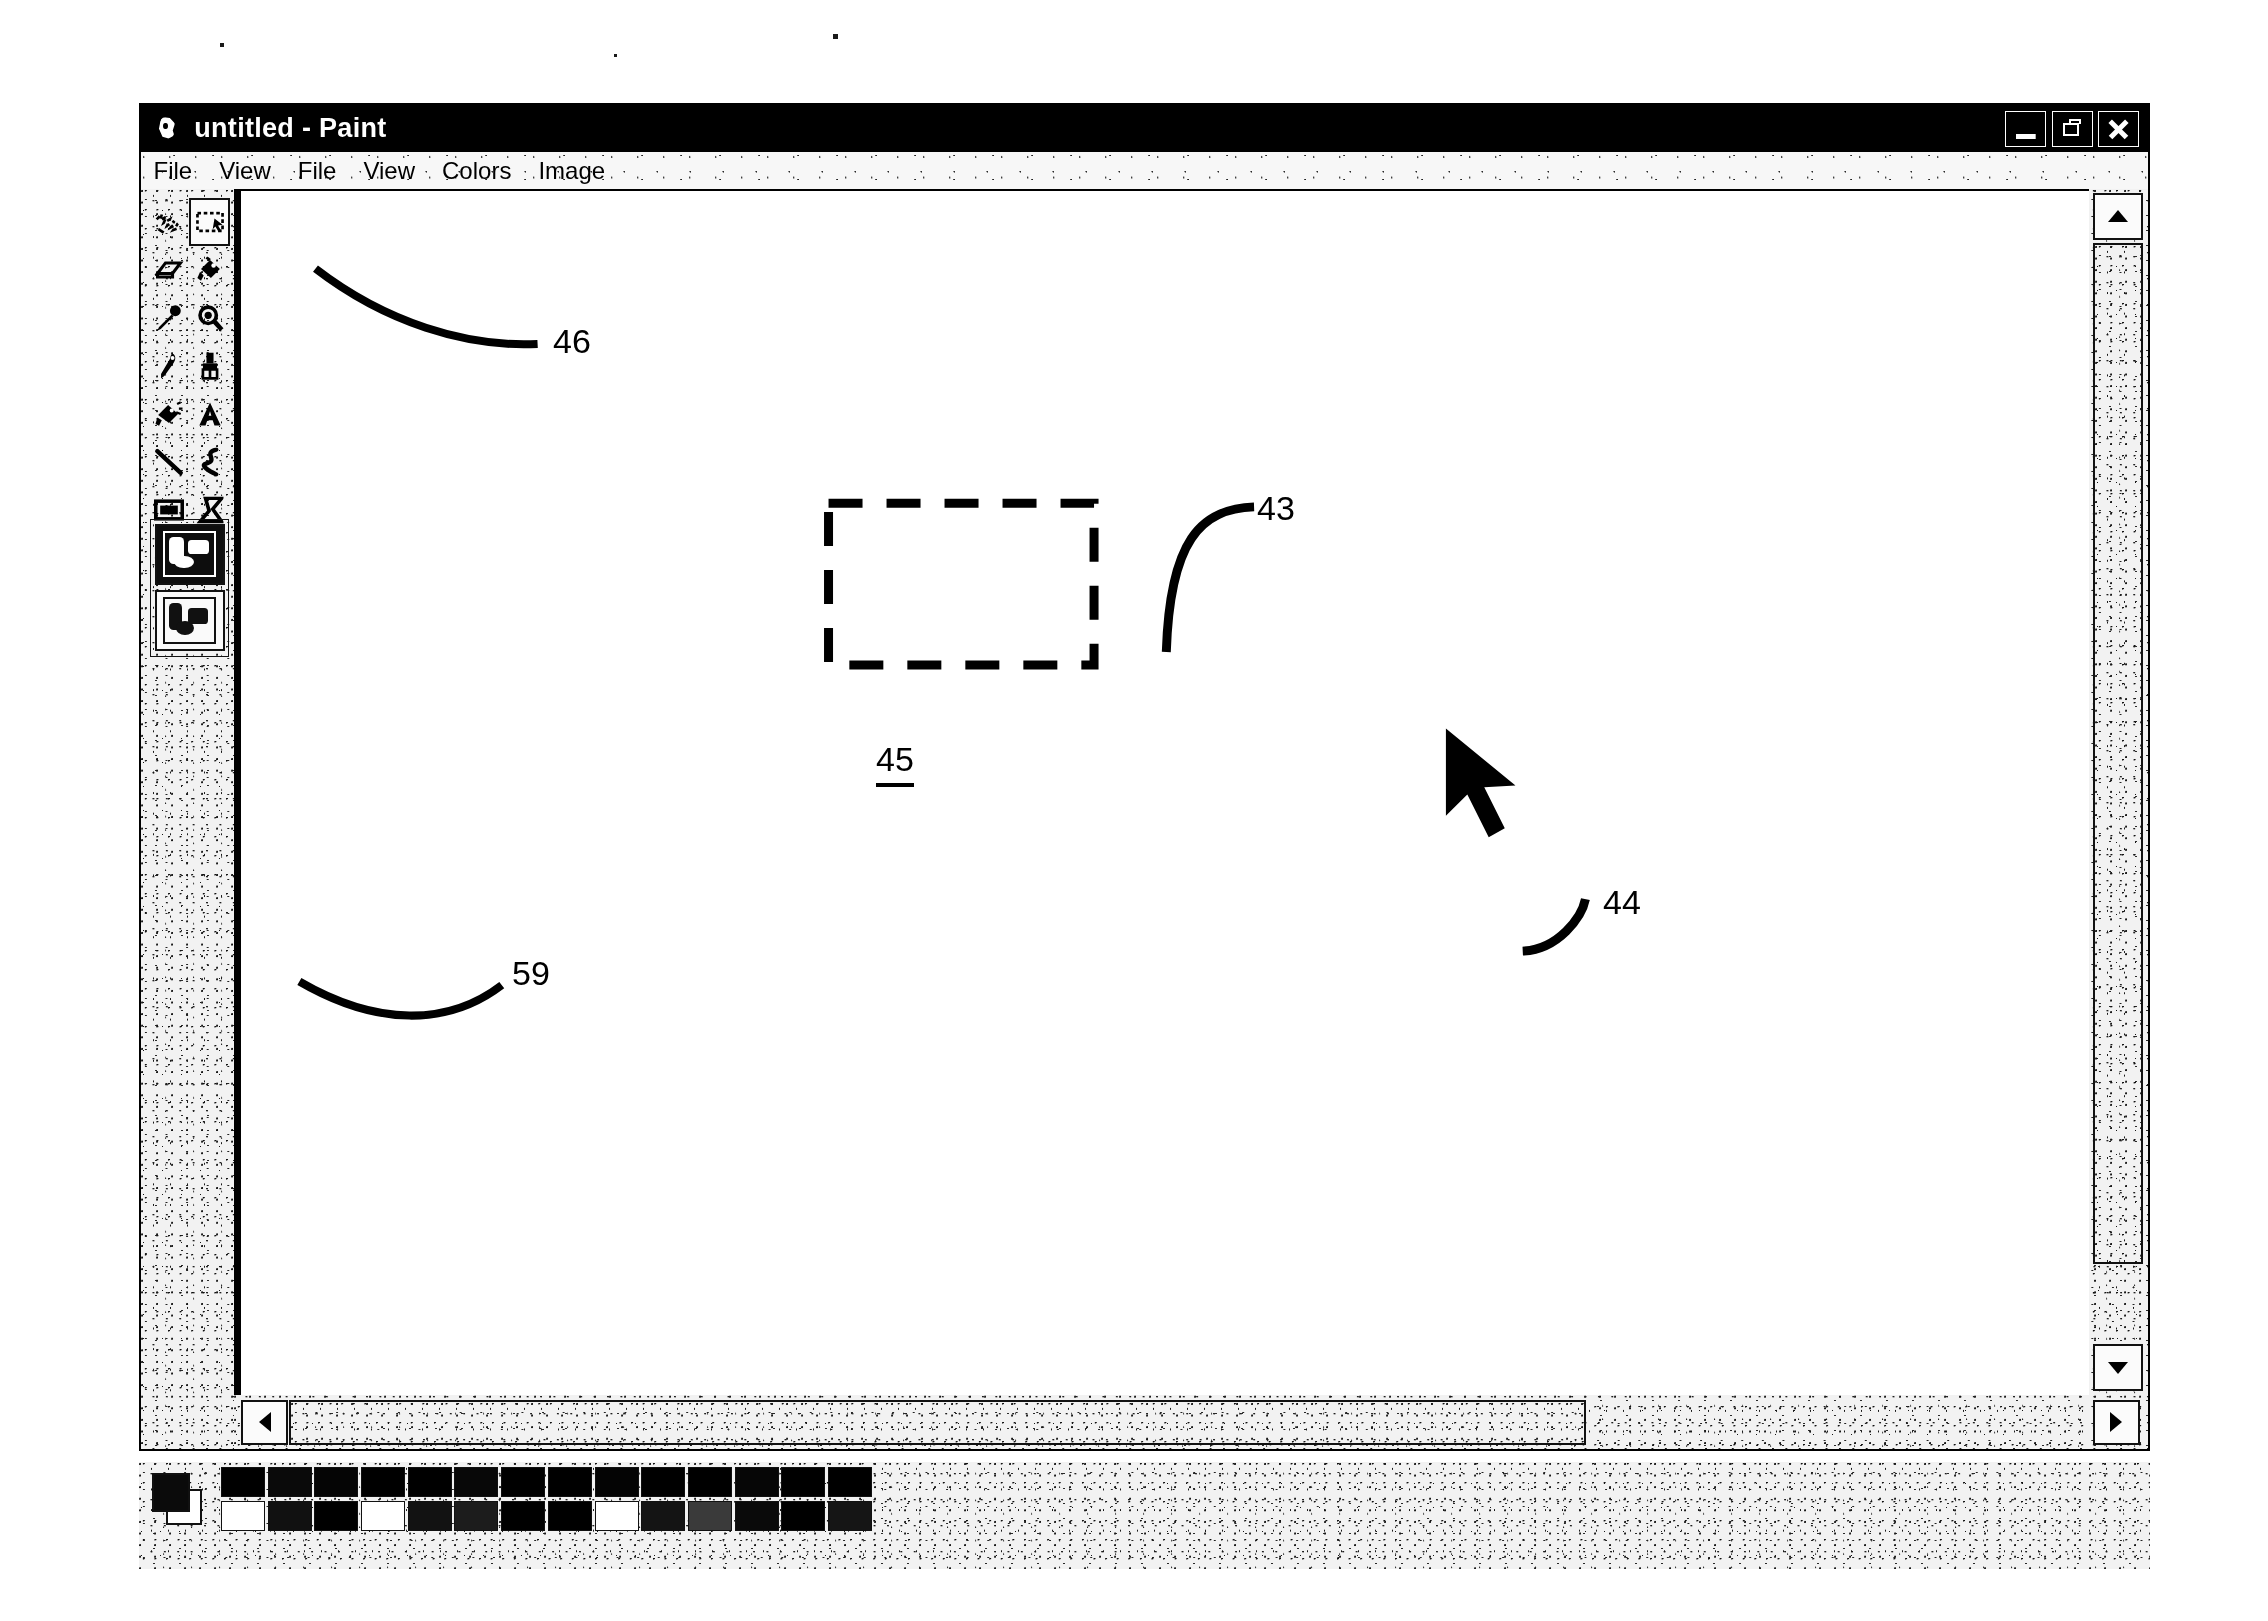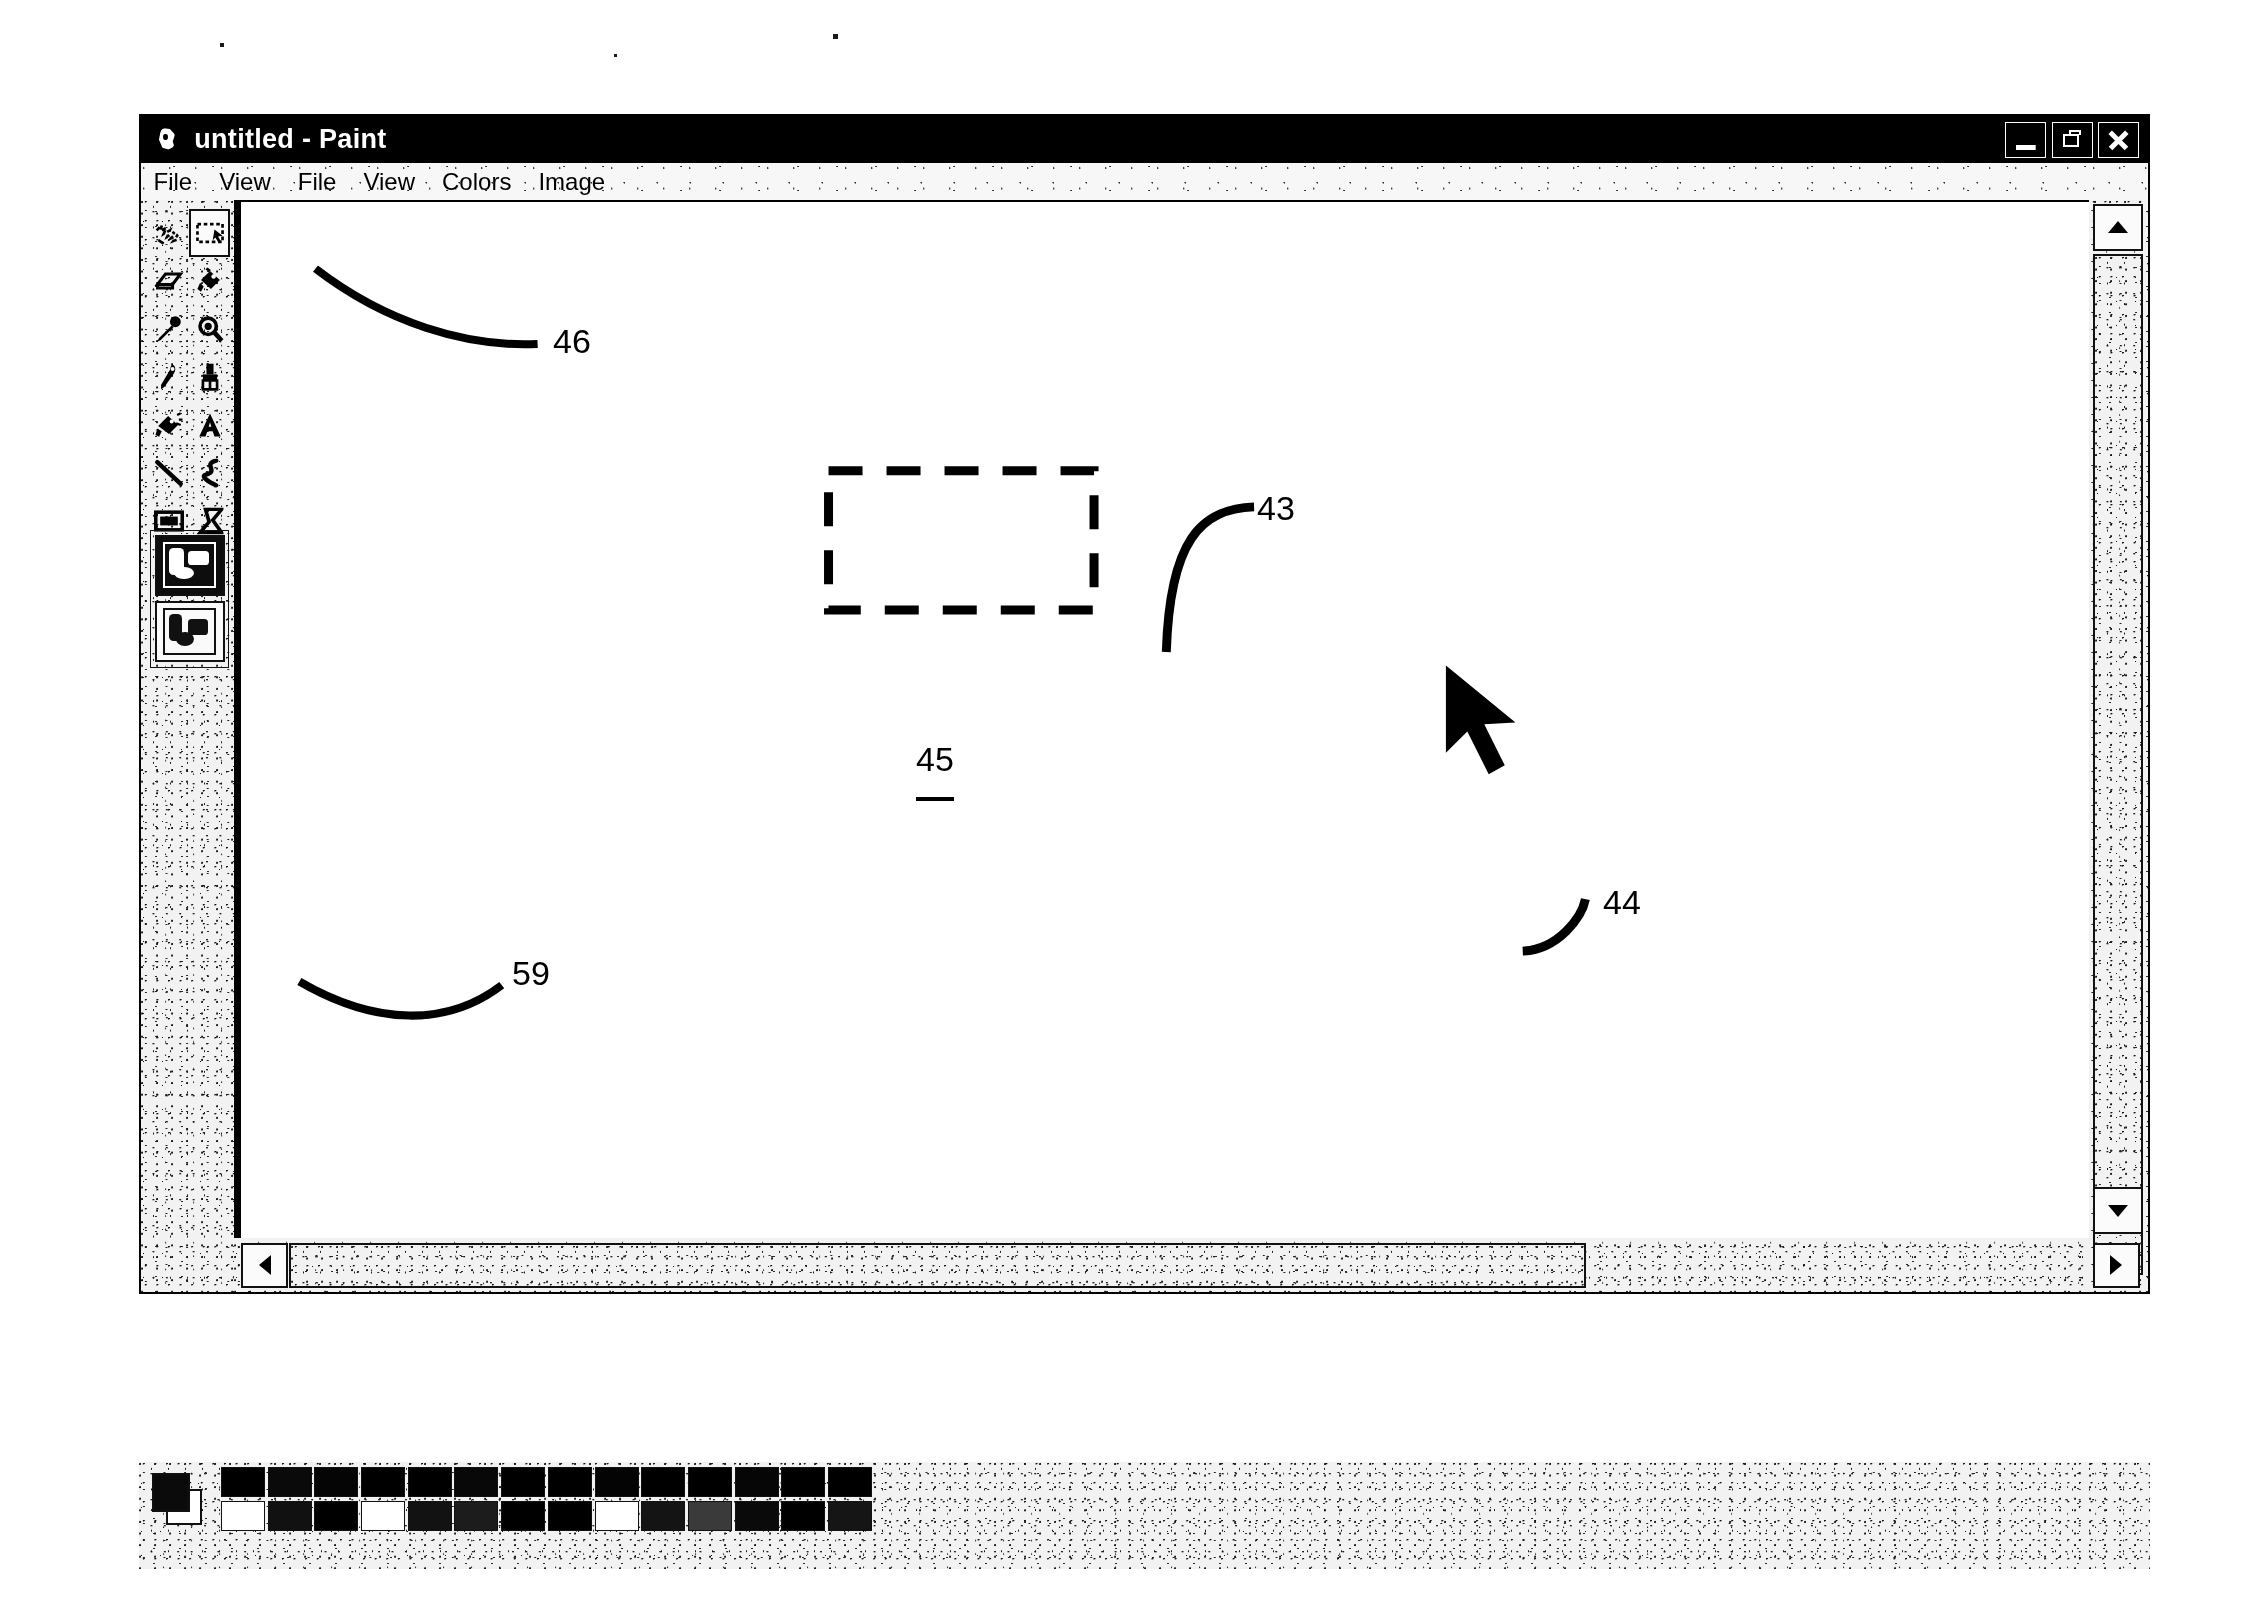--- a/index.html
+++ b/index.html
@@ -25,21 +25,21 @@
     background-color:#f7f7f7;
     background-image:
       radial-gradient(circle at 11% 24%, #333 0.6px, transparent 0.9px),
       radial-gradient(circle at 64% 71%, #2b2b2b 0.6px, transparent 0.9px),
       radial-gradient(circle at 85% 15%, #222 0.6px, transparent 0.9px);
     background-size:26px 20.6px,33px 28px,39px 24px;
   }
 
   
   #paint-window{
-    position:absolute;left:139px;top:114px;width:2011px;height:1180px;
+    position:absolute;left:139px;top:103px;width:2011px;height:1348px;
     border:2.7px solid #000;box-sizing:border-box;
   }
 
   
   #title-bar{
     position:absolute;left:0;top:0;width:100%;height:47px;background:#000;
     display:flex;align-items:center;box-sizing:border-box;padding:0 5.4px;
   }
   #app-icon{width:30px;height:30px;margin:0 10.7px 0 7.2px;position:relative;flex:0 0 auto;}
   #app-icon::before{content:"";position:absolute;left:5.4px;top:3.6px;width:16px;height:21.5px;
@@ -120,21 +120,21 @@
   #current-colors{position:absolute;left:9px;top:9px;width:57px;height:56px;}
   #cc-back{position:absolute;left:18px;top:18px;width:36px;height:36px;background:#fff;border:2.7px solid #111;box-sizing:border-box;}
   #cc-front{position:absolute;left:3.6px;top:1.8px;width:38px;height:39px;background:#0b0b0b;border:2.7px solid #111;box-sizing:border-box;}
   #swatches{position:absolute;left:82px;top:5.4px;}
   .sw-row{display:flex;}
   .sw{width:44px;height:30px;border:1.8px solid #111;box-sizing:border-box;margin-right:2.7px;margin-bottom:3.6px;}
 
   
   #annotations{position:absolute;left:0;top:0;width:2269px;height:1621px;pointer-events:none;}
   .ref-num{position:absolute;font-size:34px;color:#000;font-family:"Liberation Sans",sans-serif;line-height:1;}
-  .ref-num.underlined{border-bottom:4.5px solid #000;padding-bottom:21px;margin-left:40px;}
+  .ref-num.underlined{border-bottom:4.5px solid #000;padding-bottom:7px;}
 
   
   .speck{position:absolute;background:#1a1a1a;}
 </style>
 </head>
 <body>
 
 <div class="speck" style="left:220px;top:43px;width:3.6px;height:3.6px;"></div>
 <div class="speck" style="left:614px;top:54px;width:2.7px;height:2.7px;"></div>
 <div class="speck" style="left:833px;top:34px;width:4.5px;height:4.5px;"></div>

